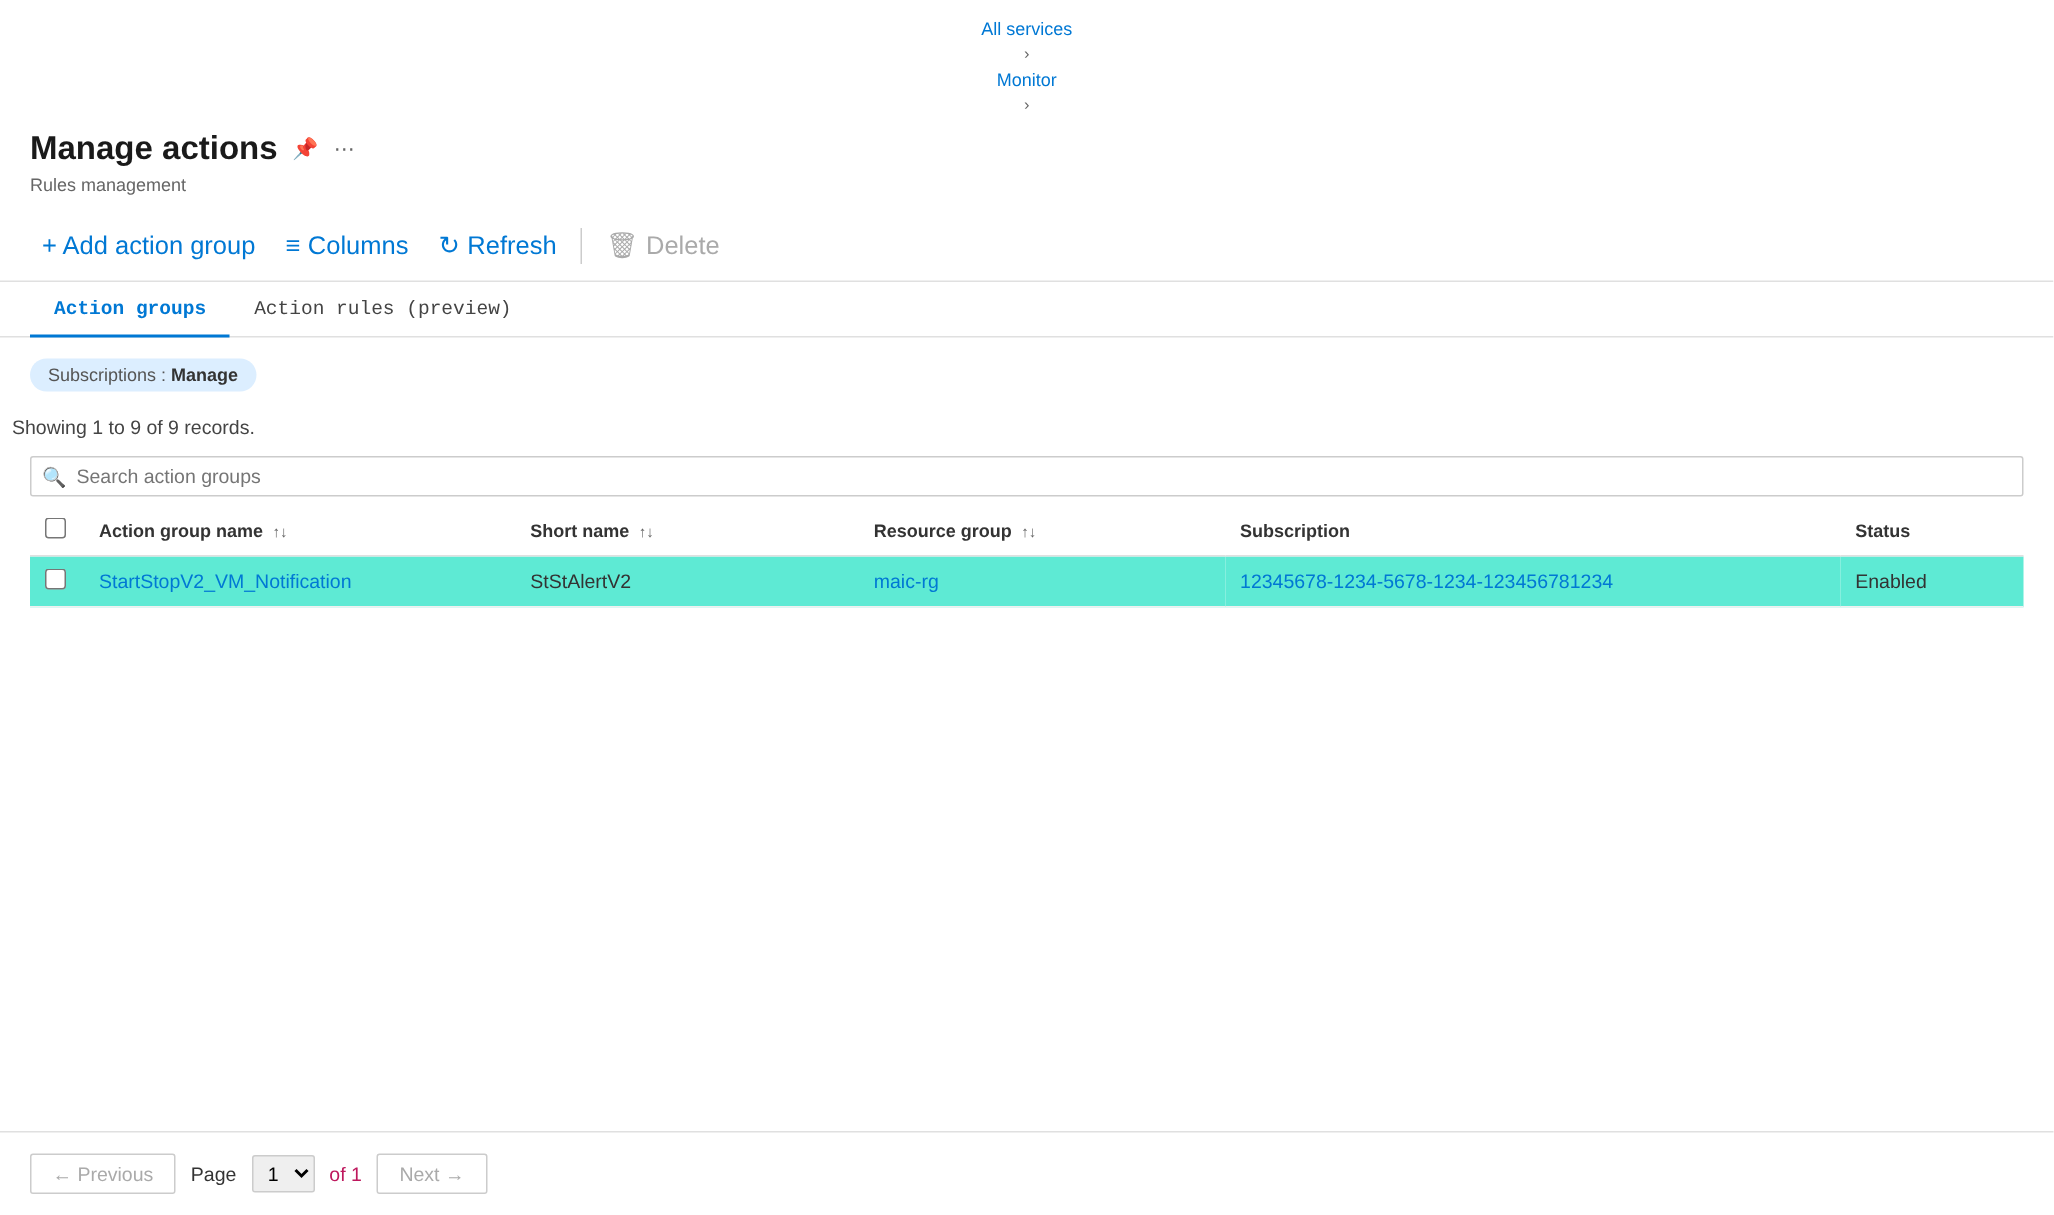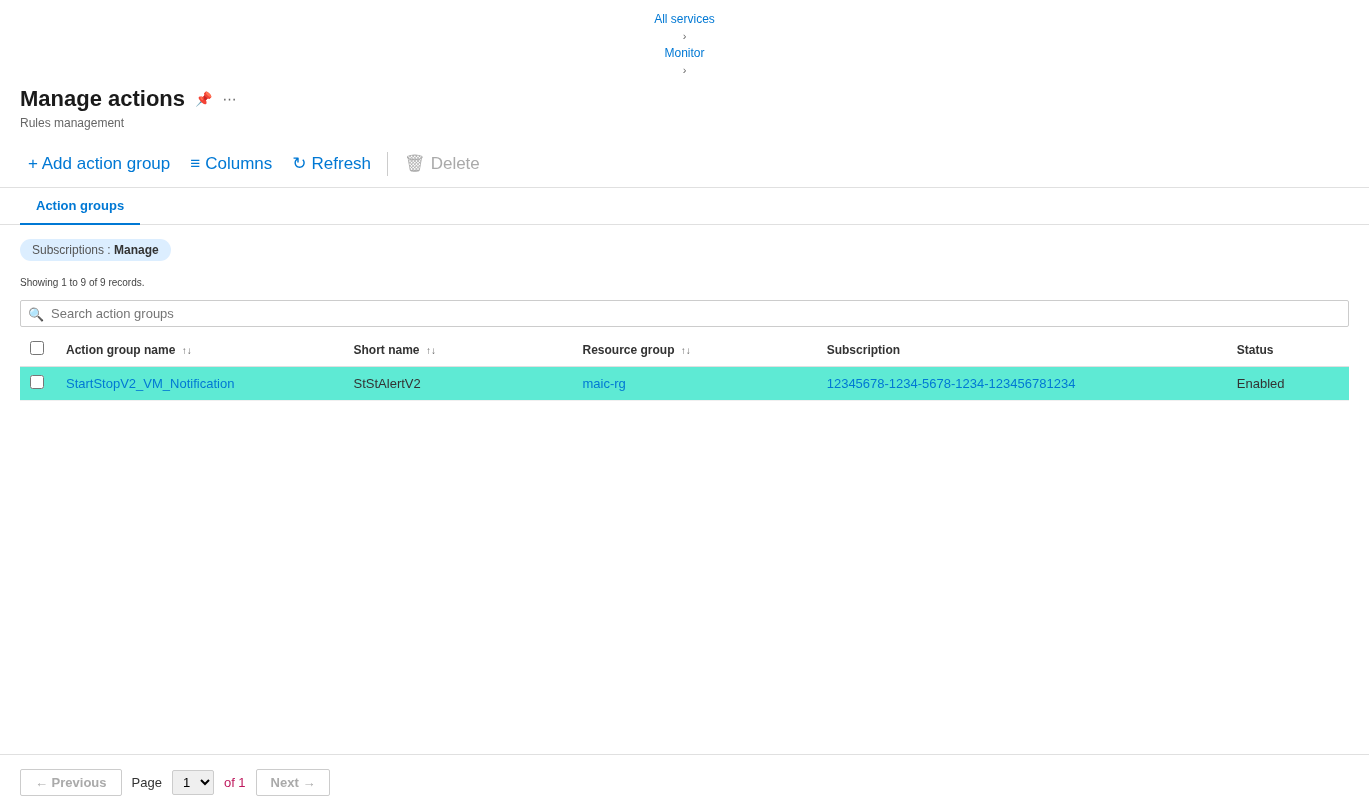--- a/index.html
+++ b/index.html
@@ -45,42 +45,43 @@
     .tabs {
       display: flex; gap: 0;
       padding: 0 20px;
       border-bottom: 1px solid #e0e0e0;
     }
     .tab {
       padding: 10px 16px; cursor: pointer;
       font-size: 13px; color: #444;
       border-bottom: 2px solid transparent;
       margin-bottom: -1px;
+      font-family: Liberation Mono, monospace;
     }
     .tab.active {
       color: #0078d4;
       border-bottom: 2px solid #0078d4;
       font-weight: 600;
     }
 
     .filters {
       display: flex; gap: 10px;
       padding: 14px 20px 6px 20px;
     }
     .filter-tag {
       background: #dceeff; border-radius: 12px;
       padding: 4px 12px; font-size: 12px; color: #333;
       cursor: pointer;
     }
     .filter-tag span.label { color: #555; }
     .filter-tag span.value { font-weight: 700; color: #333; }
 
     .records-info {
-      padding: 10px 20px 6px 20px;
-      font-size: 10px; color: #444;
+      padding: 10px 20px 6px 8px;
+      font-size: 13px; color: #444;
     }
 
     .search-bar {
       margin: 6px 20px;
       position: relative;
     }
     .search-bar input {
       width: 100%; border: 1px solid #ccc; border-radius: 2px;
       padding: 5px 10px 5px 30px; font-size: 13px; color: #333;
       outline: none;
@@ -127,21 +128,21 @@
     .pagination {
       position: fixed; bottom: 0; left: 0; right: 0;
       background: #fff; border-top: 1px solid #e0e0e0;
       display: flex; align-items: center; gap: 10px;
       padding: 14px 20px;
       font-size: 13px;
     }
     .page-nav-btn {
       display: flex; align-items: center; gap: 5px;
       background: none; border: 1px solid #ccc; border-radius: 2px;
-      padding: 5px 14px; cursor: pointer; font-size: 13px; color: #333; font-weight: bold;
+      padding: 5px 14px; cursor: pointer; font-size: 13px; color: #333;
     }
     .page-nav-btn.disabled { color: #aaa; cursor: default; }
     .page-label { font-size: 13px; color: #333; }
     .page-select {
       border: 1px solid #ccc; border-radius: 2px;
       padding: 3px 6px; font-size: 13px; cursor: pointer;
     }
     .of-label { font-size: 13px; color: #be185d; }
   </style>
 </head>
@@ -175,20 +176,23 @@
   <button class="toolbar-btn disabled">
     <span>🗑</span>
     <span>Delete</span>
   </button>
 </div>
 
 <div class="tabs">
   <div class="tab active">
     <span>Action groups</span>
   </div>
+  <div class="tab">
+    <span>Action rules (preview)</span>
+  </div>
 </div>
 
 <div class="filters">
   <div class="filter-tag">
     <span class="label">Subscriptions : </span><span class="value">Manage</span>
   </div>
 </div>
 
 <div class="records-info">Showing 1 to 9 of 9 records.</div>
 

